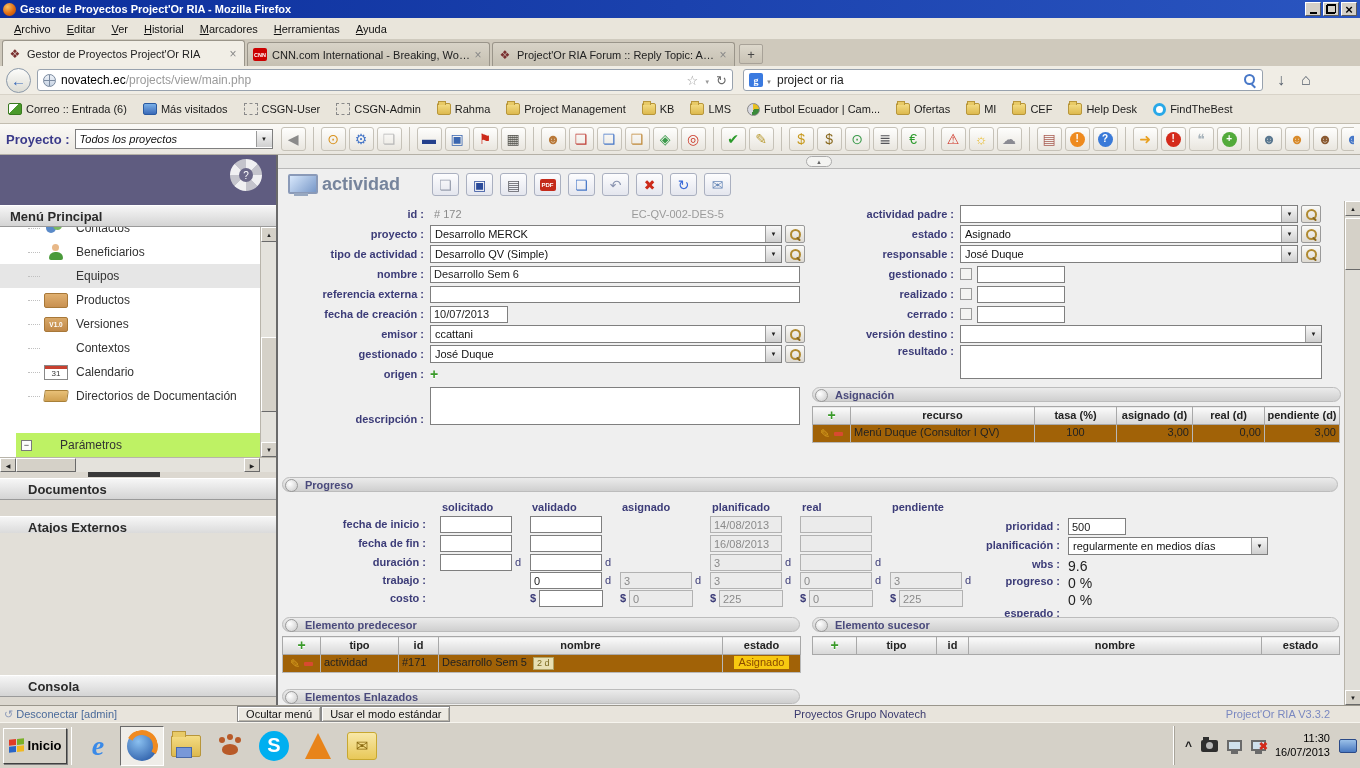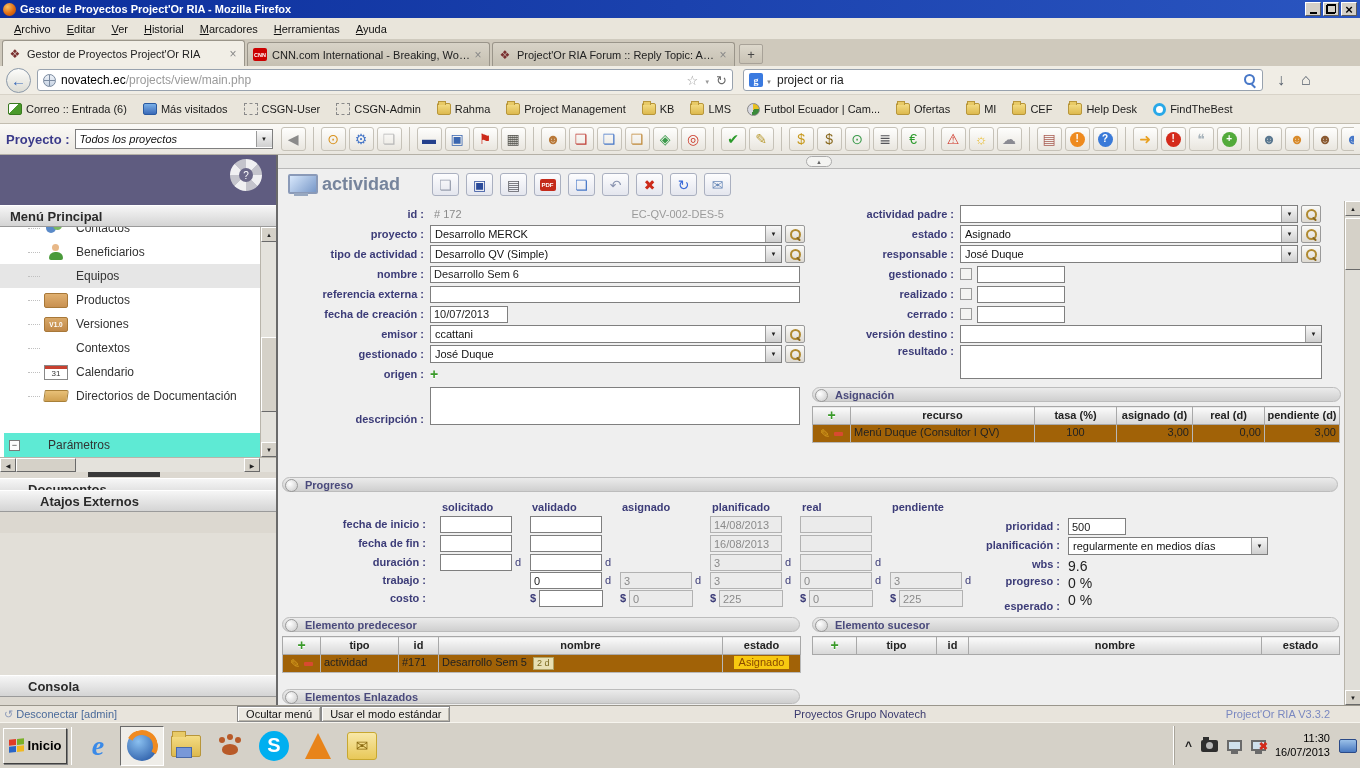--- a/index.html
+++ b/index.html
@@ -99,32 +99,32 @@
 .tico{width:24px;height:18px;margin-right:8px;flex:0 0 aupx;flex:0 0 24px;display:flex;align-items:center;justify-content:center;position:relative}
 .ic-contacts::before{content:"";width:10px;height:10px;border-radius:50%;background:#5a8ac8;position:absolute;left:2px;top:4px}
 .ic-contacts::after{content:"";width:9px;height:9px;border-radius:50%;background:#7ab860;position:absolute;left:9px;top:2px}
 .ic-persongreen::before{content:"";width:7px;height:7px;border-radius:50%;background:#e8b888;position:absolute;top:1px;left:8px}
 .ic-persongreen::after{content:"";width:14px;height:8px;border-radius:6px 6px 2px 2px;background:#4a9a3a;position:absolute;bottom:1px;left:5px}
 .ic-box{width:18px;height:15px;background:linear-gradient(#e0b070,#c89050);border:1px solid #a87838;border-radius:2px}
 .ic-version{width:20px;height:15px;background:linear-gradient(#d8a868,#c08848);border:1px solid #a87838;border-radius:2px;color:#fff;font-size:6.5px;font-weight:bold;display:flex;align-items:center;justify-content:center}
 .ic-calendar{width:16px;height:15px;background:#fff;border:1px solid #888;font-size:8px;color:#333;display:flex;align-items:flex-end;justify-content:center;line-height:1;padding-bottom:1px;position:relative}
 .ic-calendar::before{content:"";position:absolute;top:0;left:0;right:0;height:3px;background:#c84030}
 .ic-folderopen{width:18px;height:12px;background:linear-gradient(#e8c078,#d0a050);border:1px solid #a88038;border-radius:1px 2px 2px 2px;transform:skewX(-8deg)}
-#parametros-row{position:absolute;left:4px;right:16px;top:206px;height:24px;display:flex;align-items:center;background:#5eead4}
+#parametros-row{position:absolute;left:16px;right:16px;top:206px;height:24px;display:flex;align-items:center;background:#bef264}
 .expander{width:11px;height:11px;border:1px solid #7a7a7a;background:#fcfcfc;margin:0 6px 0 5px;display:flex;align-items:center;justify-content:center;font-size:9px;color:#333;line-height:1}
 .expander::before{content:"−"}
 #parametros-label{font-size:12px;color:#333;margin-left:22px}
 
 .sbv{position:absolute;right:0;top:0;width:16px;bottom:0;background:#e4e2dc;border-left:1px solid #b8b4aa}
 .sbtn{position:absolute;width:16px;height:15px;background:#d5d1c8;border:1px solid;border-color:#fff #6a6a6a #6a6a6a #fff;display:flex;align-items:center;justify-content:center;font-size:6px;color:#222}
 .sthumb{position:absolute;left:0;width:16px;background:#d5d1c8;border:1px solid;border-color:#fff #6a6a6a #6a6a6a #fff}
 #tree-hscroll{position:absolute;top:302px;left:0;width:276px;height:15px;background:#e4e2dc;border-top:1px solid #b8b4aa}
 #splitter-handle{position:absolute;top:317px;left:88px;width:72px;height:5px;background:#3a3a3a}
 #documentos-bar{top:323px;padding-left:28px}
-#atajos-bar{top:335px;padding-left:40px}
+#atajos-bar{top:361px;padding-left:28px}
 #consola-bar{top:520px;padding-left:28px}
 #sb-gap1{position:absolute;top:378px;left:0;right:0;height:142px;background:#e2dfd8}
 
 #divider{position:absolute;left:276px;top:0;width:2px;height:550px;background:#6a6a6a}
 
 
 #content{position:absolute;left:278px;top:0;right:0;height:550px;background:#efefef;overflow:hidden}
 #topstrip{position:absolute;top:0;left:0;right:0;height:14px;background:#e8e8e6;border-bottom:1px solid #b8b8b8}
 #collapse-pill{position:absolute;left:50%;transform:translateX(-50%);top:1px;width:26px;height:11px;border:1px solid #aaa;border-radius:6px;background:#f4f4f2;display:flex;align-items:center;justify-content:center;font-size:6px;color:#666}
 #act-header{position:absolute;top:18px;left:10px;display:flex;align-items:center;gap:8px}
@@ -831,21 +831,21 @@
         <input class="inp pc" style="left: 786px; top: 41px; width: 58px;" value="500">
         <span class="pr-lbl" style="top:62px">planificación :</span>
         <span class="sel pc" style="left:786px;top:60px;width:200px">
             <span class="val">regularmente en medios días</span>
             <span class="sarr"></span>
           </span>
         <span class="pr-lbl" style="top:81px">wbs :</span>
         <span class="pr-val" style="top:81px">9.6</span>
         <span class="pr-lbl" style="top:98px">progreso :</span>
         <span class="pr-val" style="top:98px">0 %</span>
-        <span class="pr-lbl" style="top:123px">esperado :</span>
+        <span class="pr-lbl" style="top:130px">esperado :</span>
         <span class="pr-val" style="top:115px">0 %</span>
       </div>
 
       <div id="predecesor">
         <div class="pill">
             <span>Elemento predecesor</span>
           </div>
         <table class="gtbl" style="width:518px">
           <colgroup>
               <col style="width:38px">

